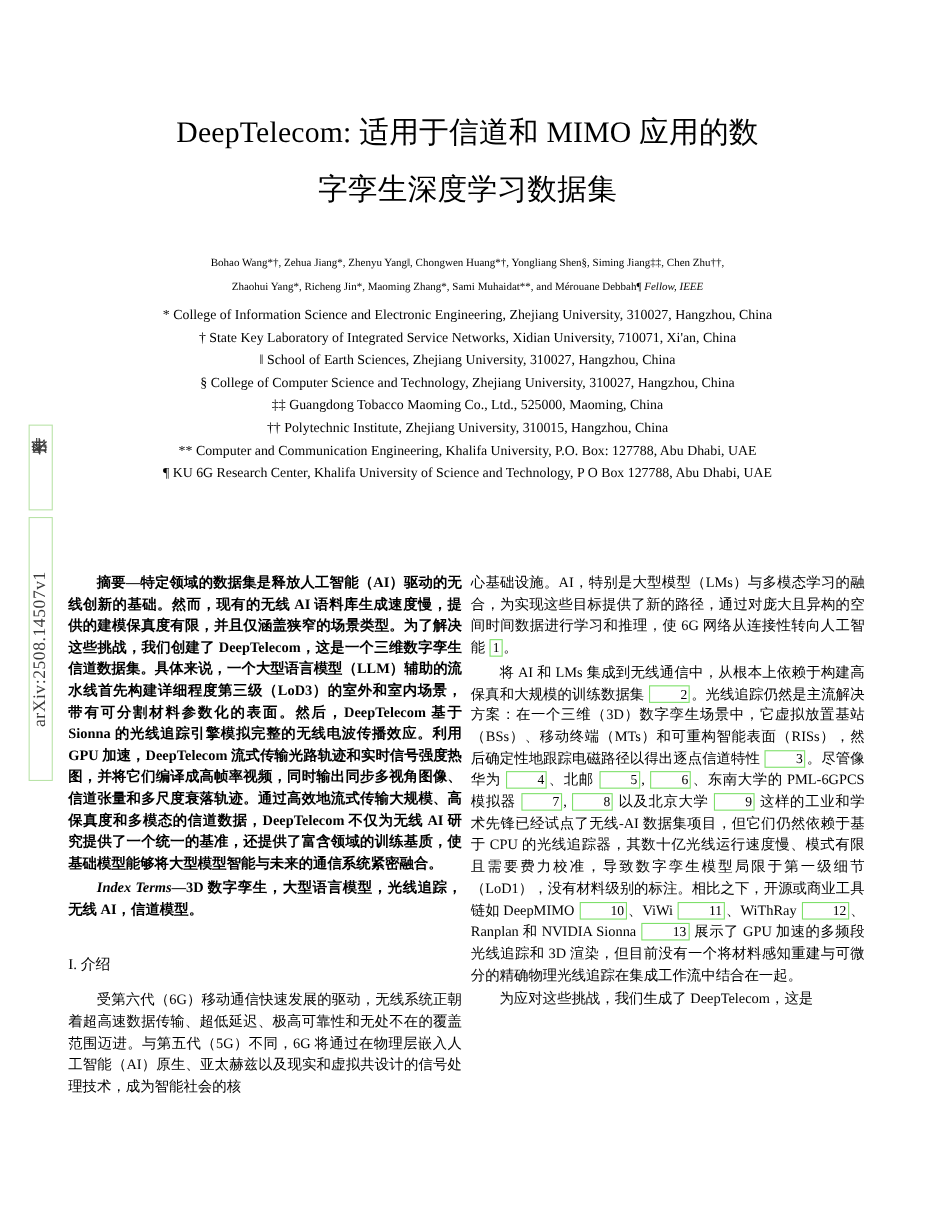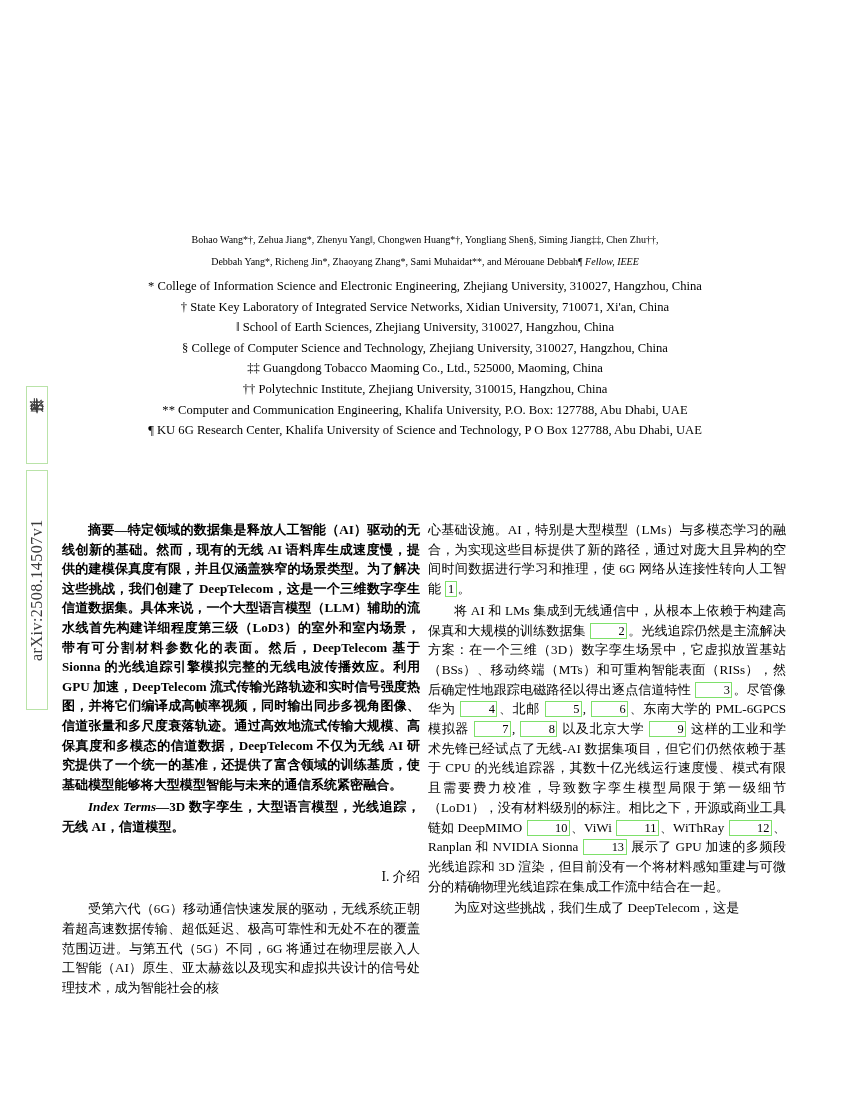--- a/index.html
+++ b/index.html
@@ -128,21 +128,21 @@
     text-indent: 26px;
     margin-top: 3px;
     line-height: 19.6px;
   }
   .index-terms .it-head {
     font-style: italic;
     font-weight: bold;
   }
 
   .section-head {
-    text-align: right;
+    text-align: left;
     font-size: 13.6px;
     margin: 30px 0 13px 0;
     font-variant: small-caps;
     text-indent: 0;
   }
 
   
   .cite {
     display: inline-block;
     border: 1px solid #7ee06a;
@@ -157,24 +157,28 @@
 </head>
 <body>
 
 <div class="page">
 
   <div class="side-stamp">
     <div class="stamp-box stamp-translated">中译本</div>
     <div class="stamp-box stamp-arxiv">arXiv:2508.14507v1</div>
   </div>
 
+  <h1 class="title">
+    <span class="line">DeepTelecom: 适用于信道和 MIMO 应用的数</span>
+    <span class="line">字孪生深度学习数据集</span>
+  </h1>
 
   <div class="authors">
     <span class="arow aline1">Bohao Wang*†, Zehua Jiang*, Zhenyu Yang‖, Chongwen Huang*†, Yongliang Shen§, Siming Jiang‡‡, Chen Zhu††,</span>
-    <span class="arow"><span>Debbah Yang*, Richeng Jin*, Zhaoyang Zhang*, Sami Muhaidat**, and Mérouane Debbah¶ </span><span class="fellow">Fellow, IEEE</span></span>
+    <span class="arow"><span>Zhaohui Yang*, Richeng Jin*, Maoming Zhang*, Sami Muhaidat**, and Mérouane Debbah¶ </span><span class="fellow">Fellow, IEEE</span></span>
   </div>
 
   <div class="affils">
     <span class="arow">* College of Information Science and Electronic Engineering, Zhejiang University, 310027, Hangzhou, China</span>
     <span class="arow">† State Key Laboratory of Integrated Service Networks, Xidian University, 710071, Xi'an, China</span>
     <span class="arow">‖ School of Earth Sciences, Zhejiang University, 310027, Hangzhou, China</span>
     <span class="arow">§ College of Computer Science and Technology, Zhejiang University, 310027, Hangzhou, China</span>
     <span class="arow">‡‡ Guangdong Tobacco Maoming Co., Ltd., 525000, Maoming, China</span>
     <span class="arow">†† Polytechnic Institute, Zhejiang University, 310015, Hangzhou, China</span>
     <span class="arow">** Computer and Communication Engineering, Khalifa University, P.O. Box: 127788, Abu Dhabi, UAE</span>

